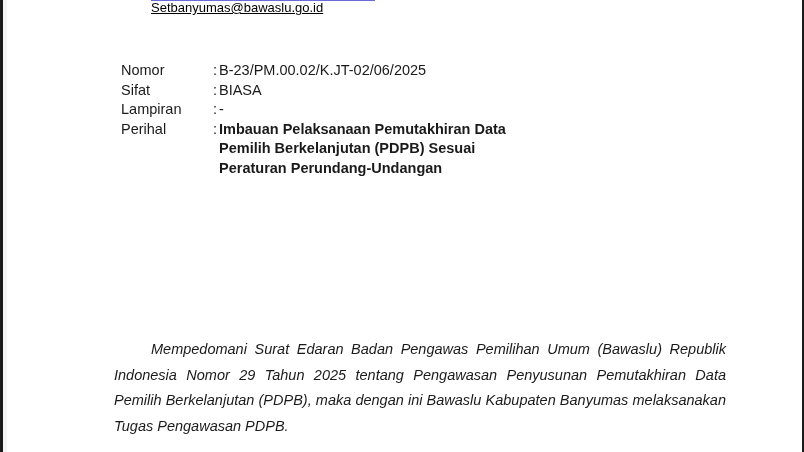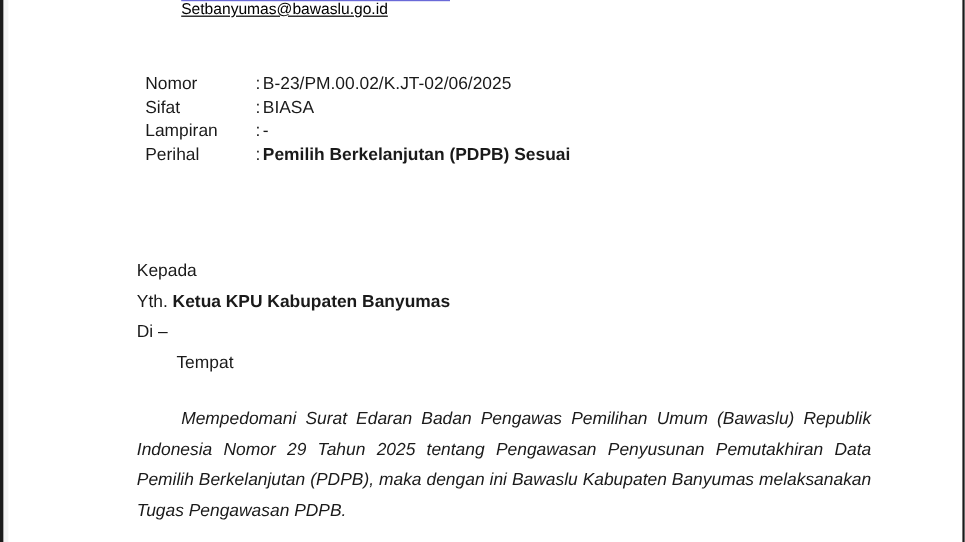--- a/index.html
+++ b/index.html
@@ -75,28 +75,24 @@
     </div>
     <div class="meta-row">
       <span class="meta-label">Lampiran</span>
       <span class="meta-colon">:</span>
       <span class="meta-value">-</span>
     </div>
     <div class="meta-row" style="height:58.5px;">
       <span class="meta-label">Perihal</span>
       <span class="meta-colon">:</span>
       <span class="meta-value bold">
+        <span class="subject-line">Imbauan Pelaksanaan Pemutakhiran Data</span>
         <span class="subject-line">Pemilih Berkelanjutan (PDPB) Sesuai</span>
+        <span class="subject-line">Peraturan Perundang-Undangan</span>
       </span>
     </div>
   </div>
 
 
-  <div class="addr">
-    <div class="addr-line">Kepada</div>
-    <div class="addr-line"><span>Yth. </span><b>Ketua KPU Kabupaten Banyumas</b></div>
-    <div class="addr-line">Di –</div>
-    <div class="addr-line addr-indent">Tempat</div>
-  </div>
 
   <p class="body-para">Mempedomani Surat Edaran Badan Pengawas Pemilihan Umum (Bawaslu) Republik Indonesia Nomor 29 Tahun 2025 tentang Pengawasan Penyusunan Pemutakhiran Data Pemilih Berkelanjutan (PDPB), maka dengan ini Bawaslu Kabupaten Banyumas melaksanakan Tugas Pengawasan PDPB.</p>
 
 </div>
 
 </body></html>

